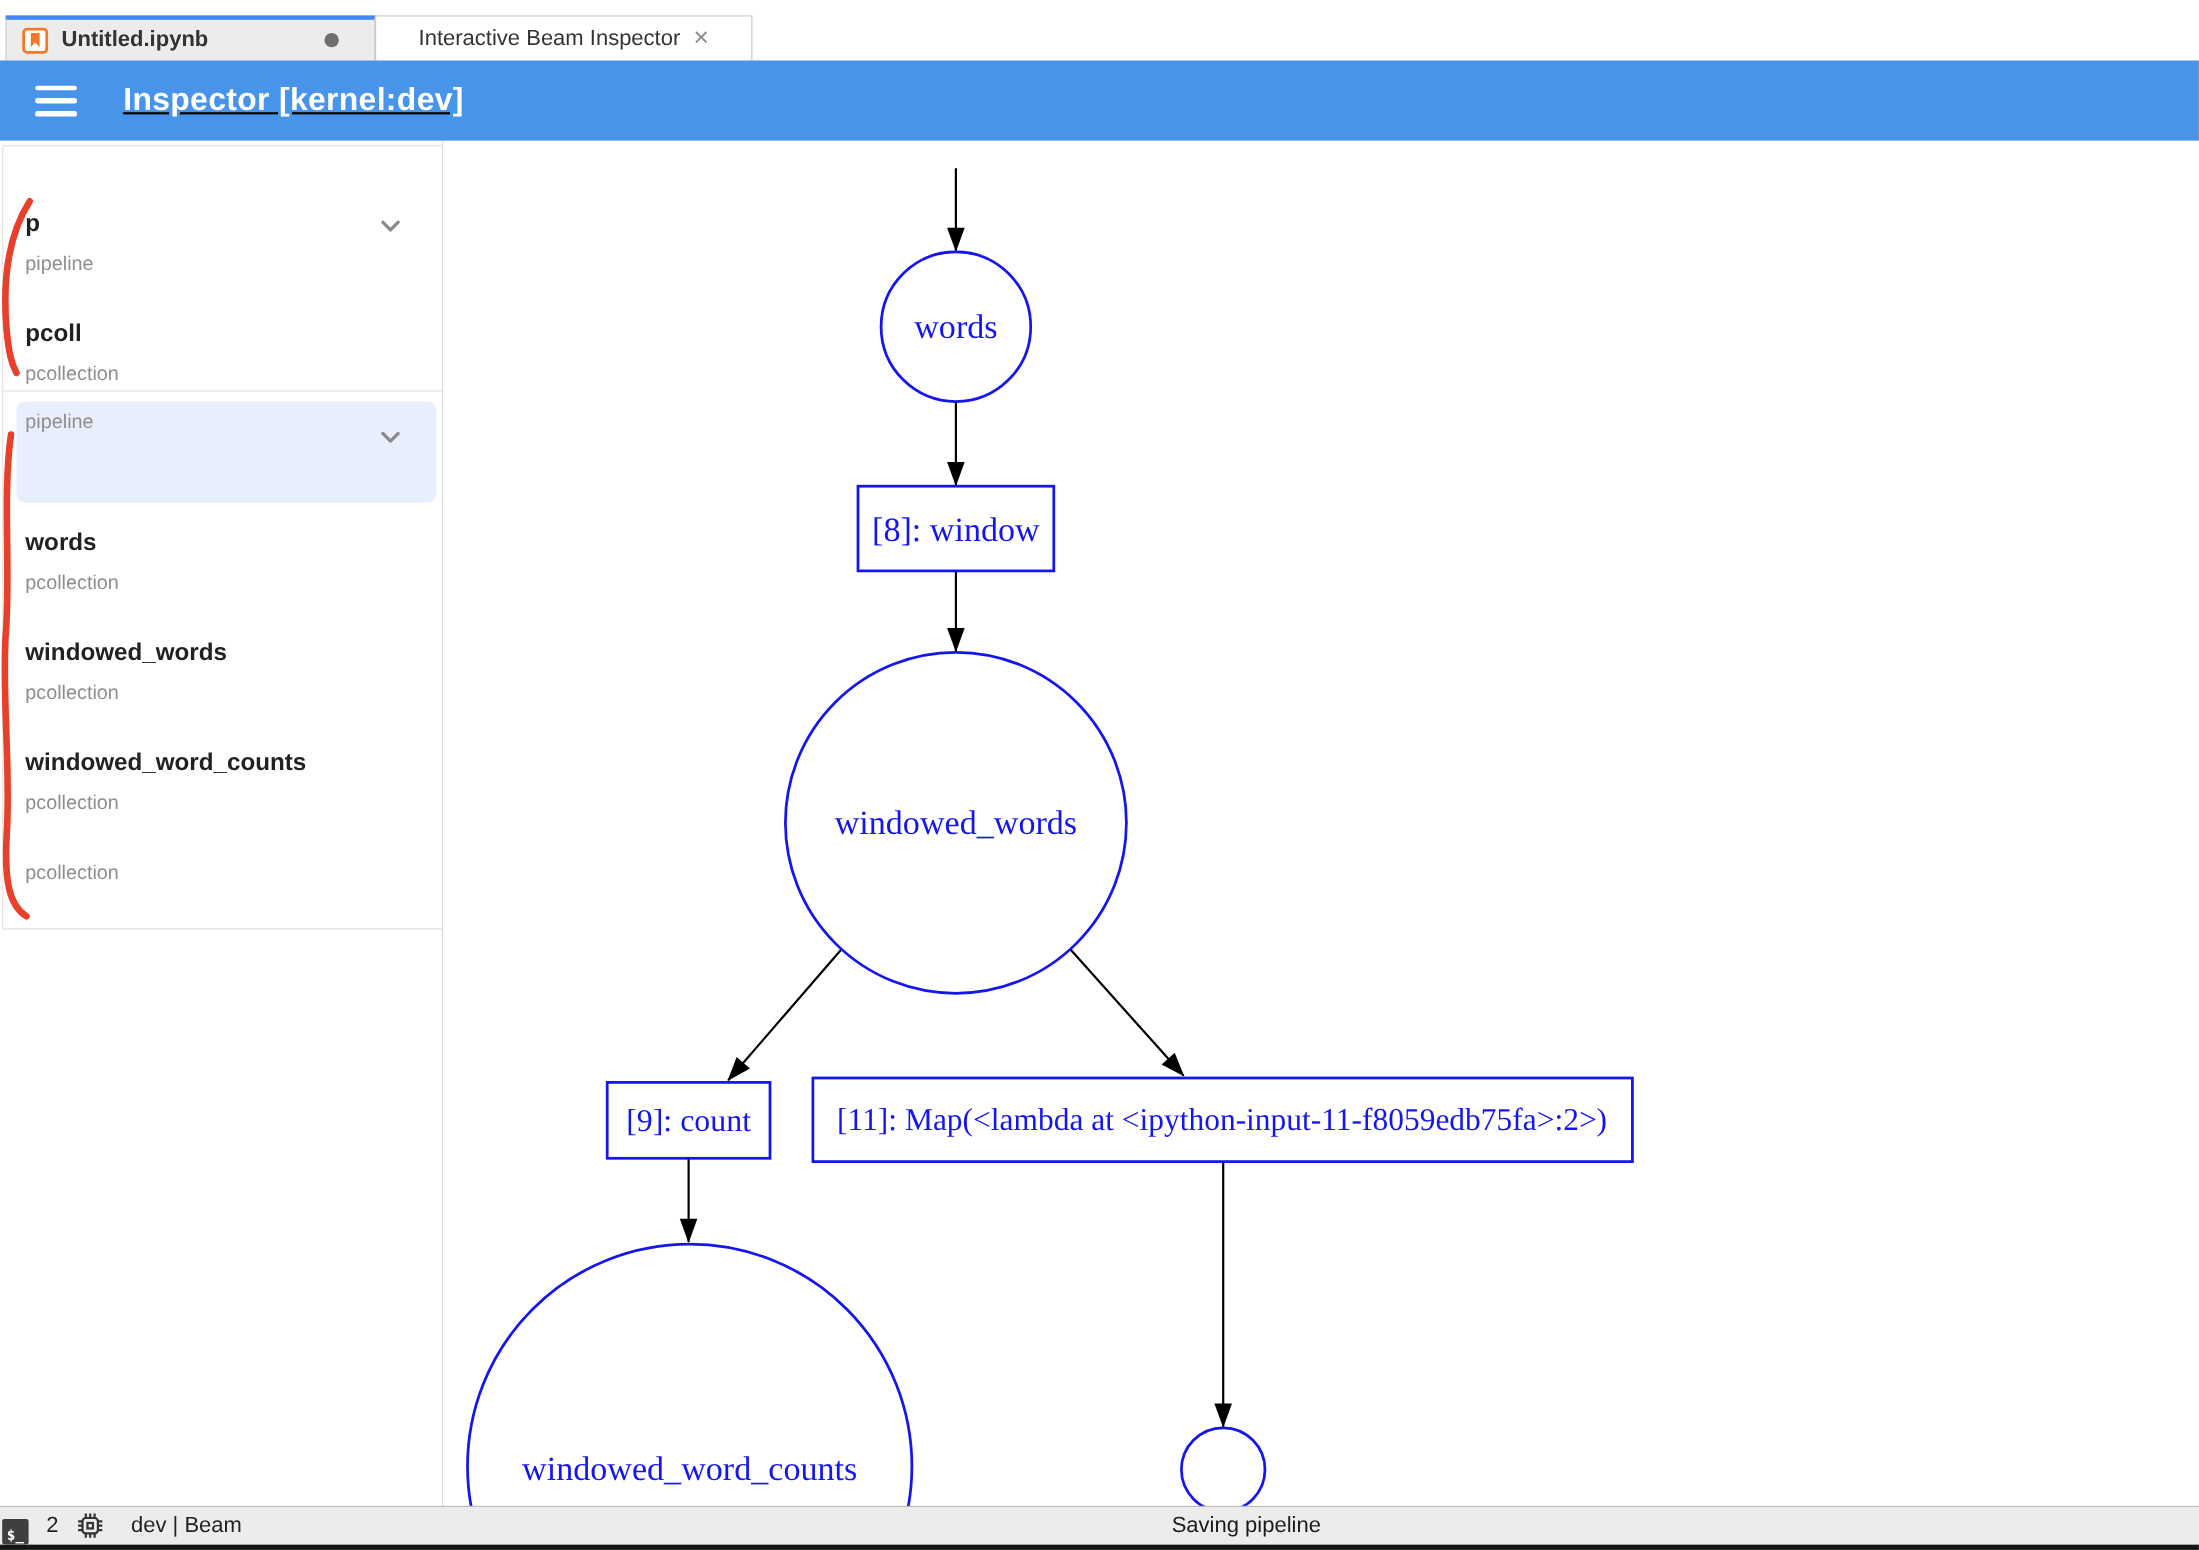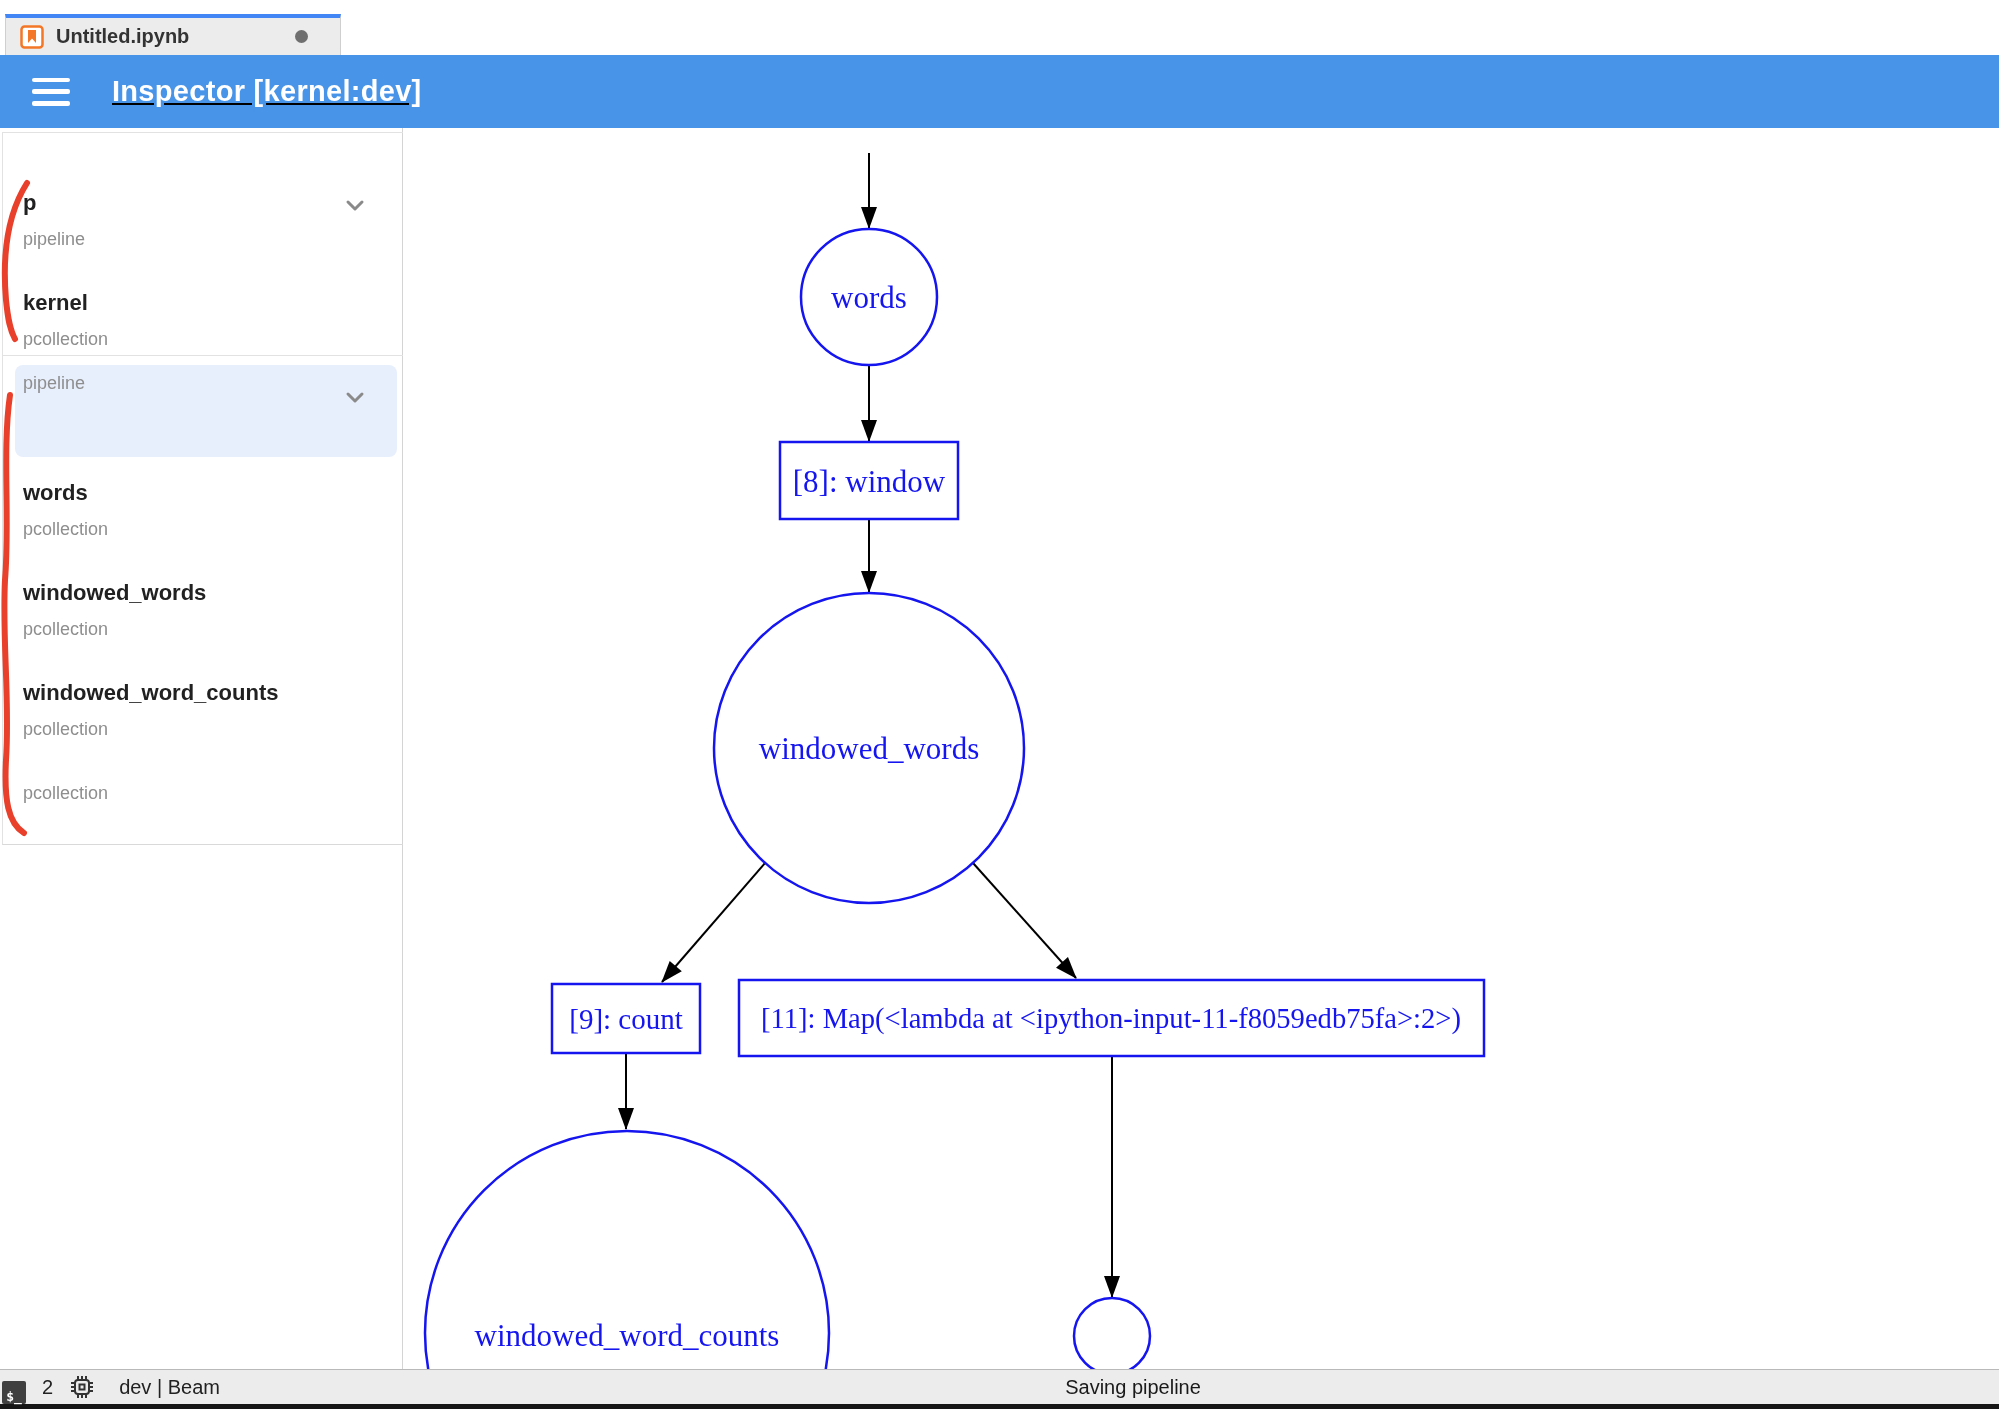--- a/index.html
+++ b/index.html
@@ -64,20 +64,24 @@
 
   <div class="tabbar">
     <div class="tab tab-inactive">
       <svg class="nb-icon" viewBox="0 0 24 24">
         <rect x="1.5" y="1.5" width="21" height="21" rx="3" fill="#fff" stroke="#f37726" stroke-width="2.5"></rect>
         <path d="M8 5 h8 v13 l-4 -4.5 l-4 4.5 z" fill="#f37726"></path>
       </svg>
       <span class="label">Untitled.ipynb</span>
       <span class="dirty-dot"></span>
     </div>
+    <div class="tab tab-active">
+      <span class="label">Interactive Beam Inspector</span>
+      <span class="close">×</span>
+    </div>
   </div>
 
   <div class="appbar">
     <div class="hamburger">
         <span></span>
         <span></span>
         <span></span>
       </div>
     <div class="apptitle">Inspector [kernel:dev]</div>
   </div>
@@ -89,21 +93,21 @@
 
         <div class="sb-item" style="top:52px">
           <div class="sb-title">p</div>
           <div class="sb-sub">pipeline</div>
         </div>
         <svg class="chev" style="left:338px; top:58px" viewBox="0 0 28 28">
           <polyline points="7,11 14,18 21,11" fill="none" stroke="#8a8a8a" stroke-width="3" stroke-linecap="round" stroke-linejoin="round"></polyline>
         </svg>
 
         <div class="sb-item" style="top:152px">
-          <div class="sb-title">kernel</div>
+          <div class="sb-title">pcoll</div>
           <div class="sb-sub">pcollection</div>
         </div>
 
         <div class="sb-divider"></div>
 
         <div class="sel-rect">
           <div class="sb-item-inner">
             <div class="sb-sub">pipeline</div>
           </div>
         </div>

